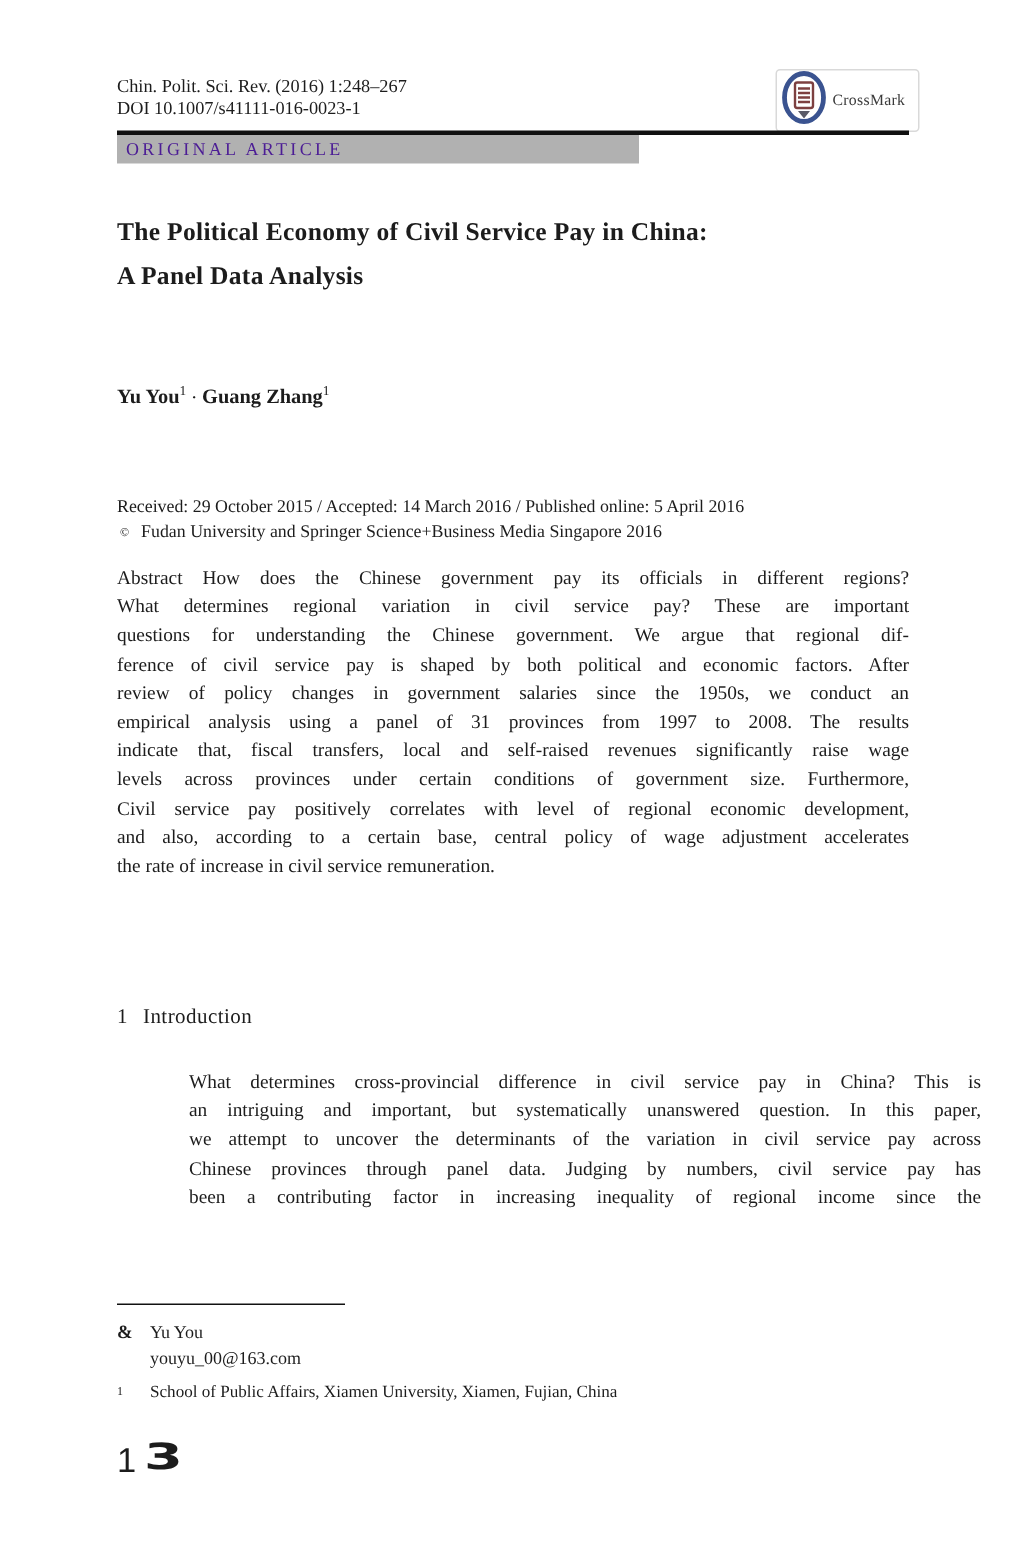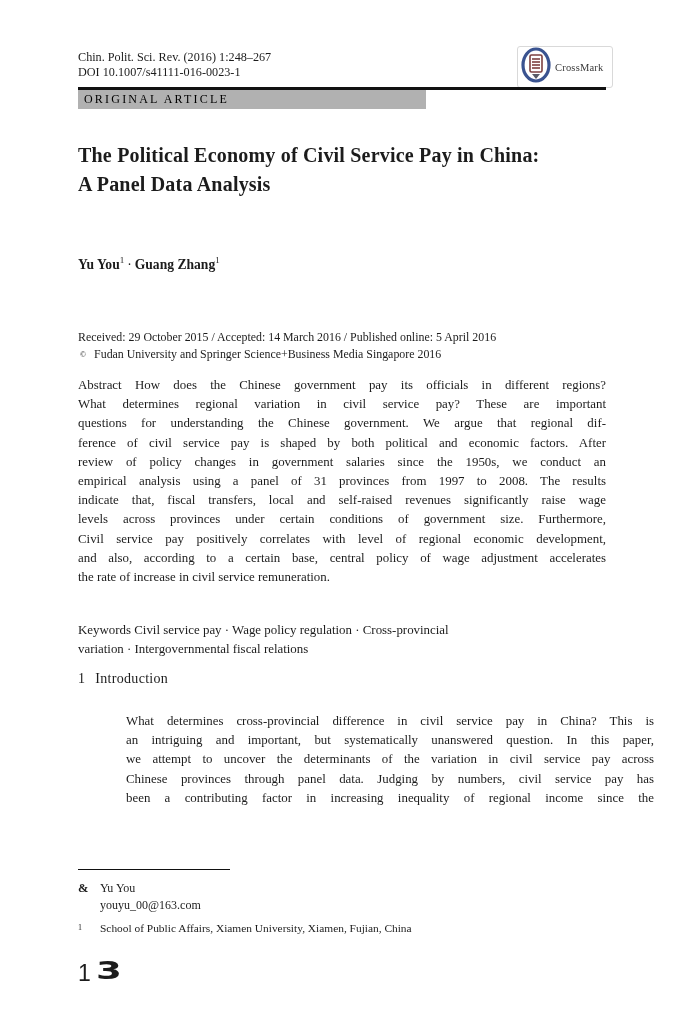--- a/index.html
+++ b/index.html
@@ -21,26 +21,26 @@
     display:flex;align-items:center;gap:4px;padding:12px 3px;
     box-sizing:border-box;background:#fff;
   }
   .crossmark-label{font-size:10.5px;color:#3a3a3a;letter-spacing:.2px;}
   .header-rule{left:78px;top:87px;width:528px;height:2.5px;background:#111;}
   .article-type-bar{
     left:78px;top:90px;width:348px;height:19px;
     background:#b1b1b1;display:flex;align-items:center;
   }
   .article-type-bar span{
-    font-size:12px;letter-spacing:2.2px;color:#000000;
+    font-size:12px;letter-spacing:2.2px;color:#4c1d95;
     padding-left:6px;font-weight:500;
   }
 
   
-  .paper-title{left:78px;top:141px;width:540px;font-size:20px;font-weight:bold;line-height:28.5px;letter-spacing:.2px;}
+  .paper-title{left:78px;top:141px;width:540px;font-size:17px;font-weight:bold;line-height:28.5px;letter-spacing:.2px;}
   .author-line{left:78px;top:211px;font-size:13.6px;font-weight:bold;margin-top:44px;}
   .author-line sup{font-size:9px;font-weight:normal;}
   .author-sep{font-weight:normal;padding:0 3px;}
 
   
   .dates-block{left:78px;top:329px;width:540px;font-size:11.9px;line-height:16.5px;}
   .copyright-row .csym{font-size:8px;vertical-align:1px;padding-right:8px;padding-left:2px;}
 
   
   .para{left:78px;width:528px;font-size:12.9px;}
@@ -125,24 +125,20 @@
     <div class="ln">ference of civil service pay is shaped by both political and economic factors. After</div>
     <div class="ln">review of policy changes in government salaries since the 1950s, we conduct an</div>
     <div class="ln">empirical analysis using a panel of 31 provinces from 1997 to 2008. The results</div>
     <div class="ln">indicate that, fiscal transfers, local and self-raised revenues significantly raise wage</div>
     <div class="ln">levels across provinces under certain conditions of government size. Furthermore,</div>
     <div class="ln">Civil service pay positively correlates with level of regional economic development,</div>
     <div class="ln">and also, according to a certain base, central policy of wage adjustment accelerates</div>
     <div class="ln last">the rate of increase in civil service remuneration.</div>
   </div>
 
-  <div class="abs para keywords-block">
-    <div class="ln">Keywords Civil service pay · Wage policy regulation · Cross-provincial</div>
-    <div class="ln">variation · Intergovernmental fiscal relations</div>
-  </div>
 
   <div class="abs section-heading">
     <span class="no">1</span><span>Introduction</span>
   </div>
 
   <div class="abs para intro-block">
     <div class="ln">What determines cross-provincial difference in civil service pay in China? This is</div>
     <div class="ln">an intriguing and important, but systematically unanswered question. In this paper,</div>
     <div class="ln">we attempt to uncover the determinants of the variation in civil service pay across</div>
     <div class="ln">Chinese provinces through panel data. Judging by numbers, civil service pay has</div>

